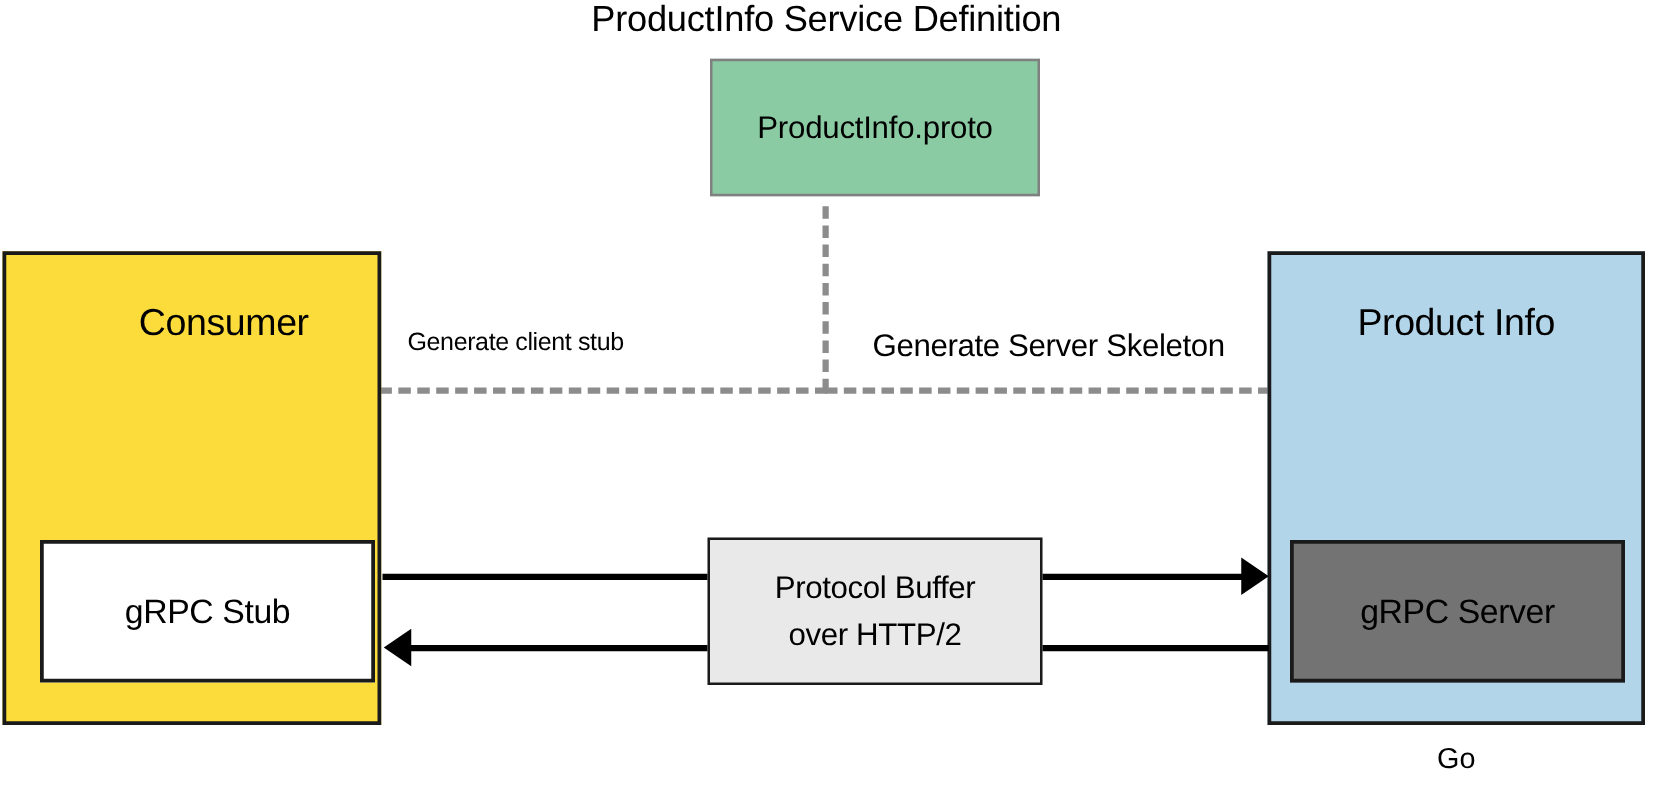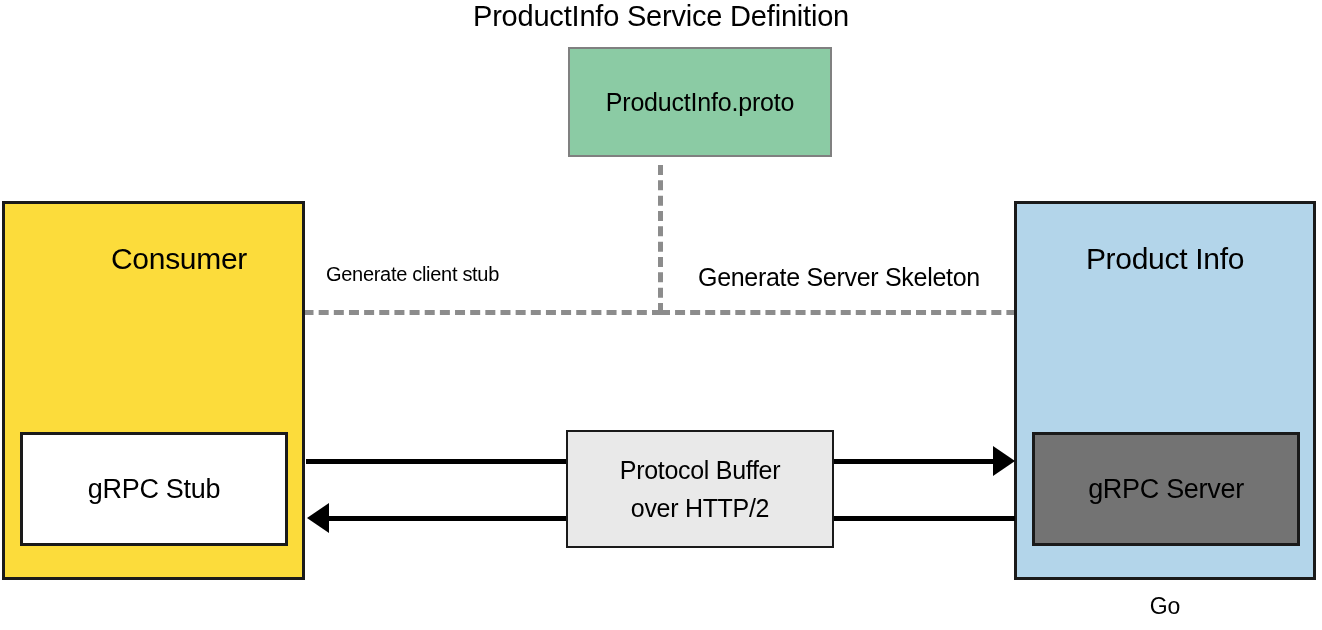--- a/index.html
+++ b/index.html
@@ -66,21 +66,21 @@
   #consumer-title {
     left: 2px;
     top: 242px;
     width: 354px;
     text-align: center;
     font-size: 30px;
     letter-spacing: -0.3px;
   }
   #stub-box {
     position: absolute;
-    left: 20px;
+    left: 32px;
     top: 432px;
     width: 268px;
     height: 114px;
     background: #ffffff;
     border: 3px solid #1a1a1a;
     box-sizing: border-box;
     display: flex;
     align-items: center;
     justify-content: center;
   }

